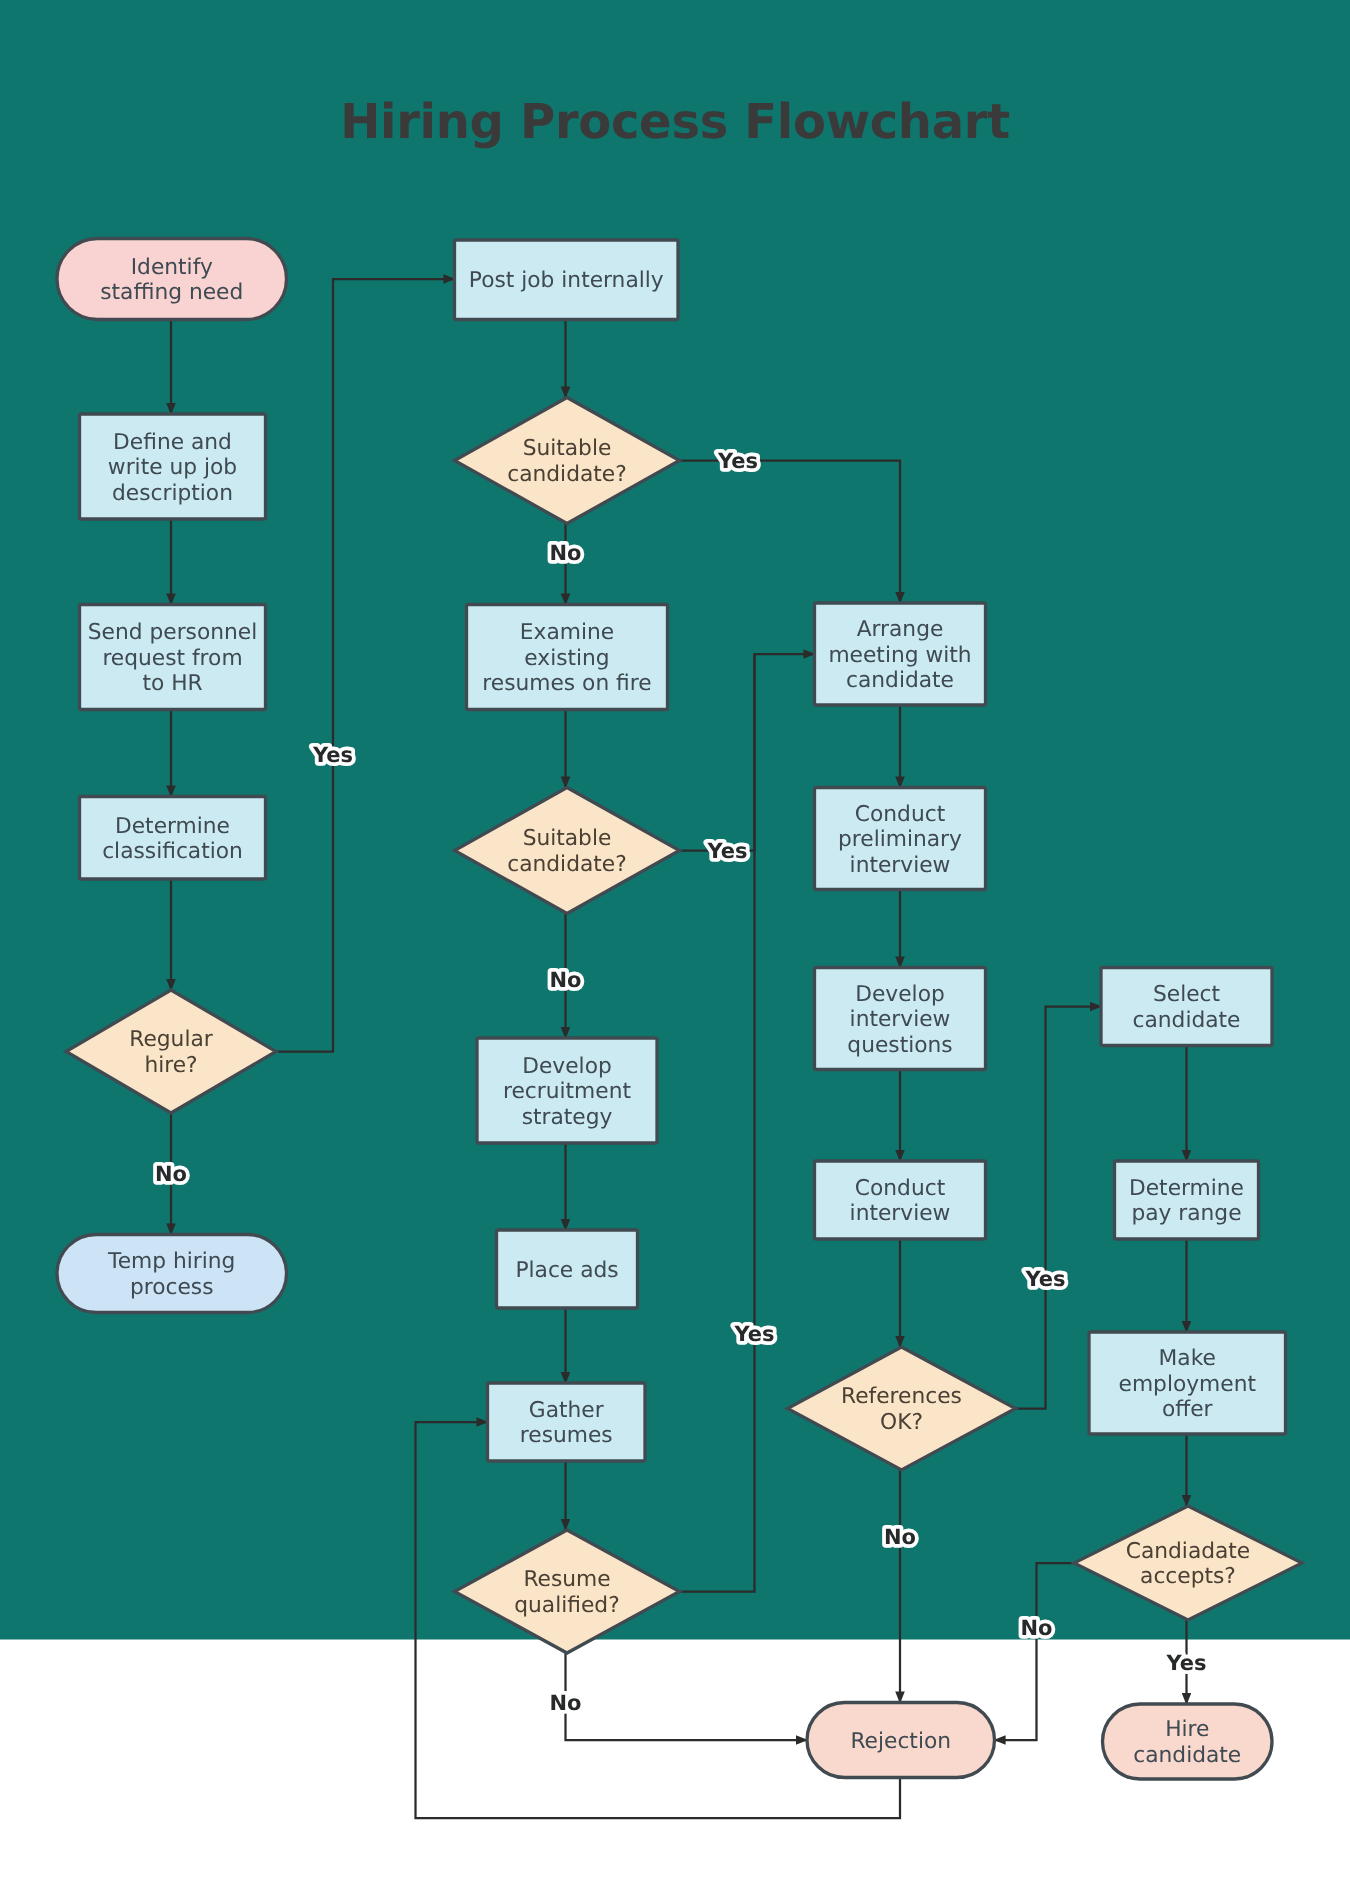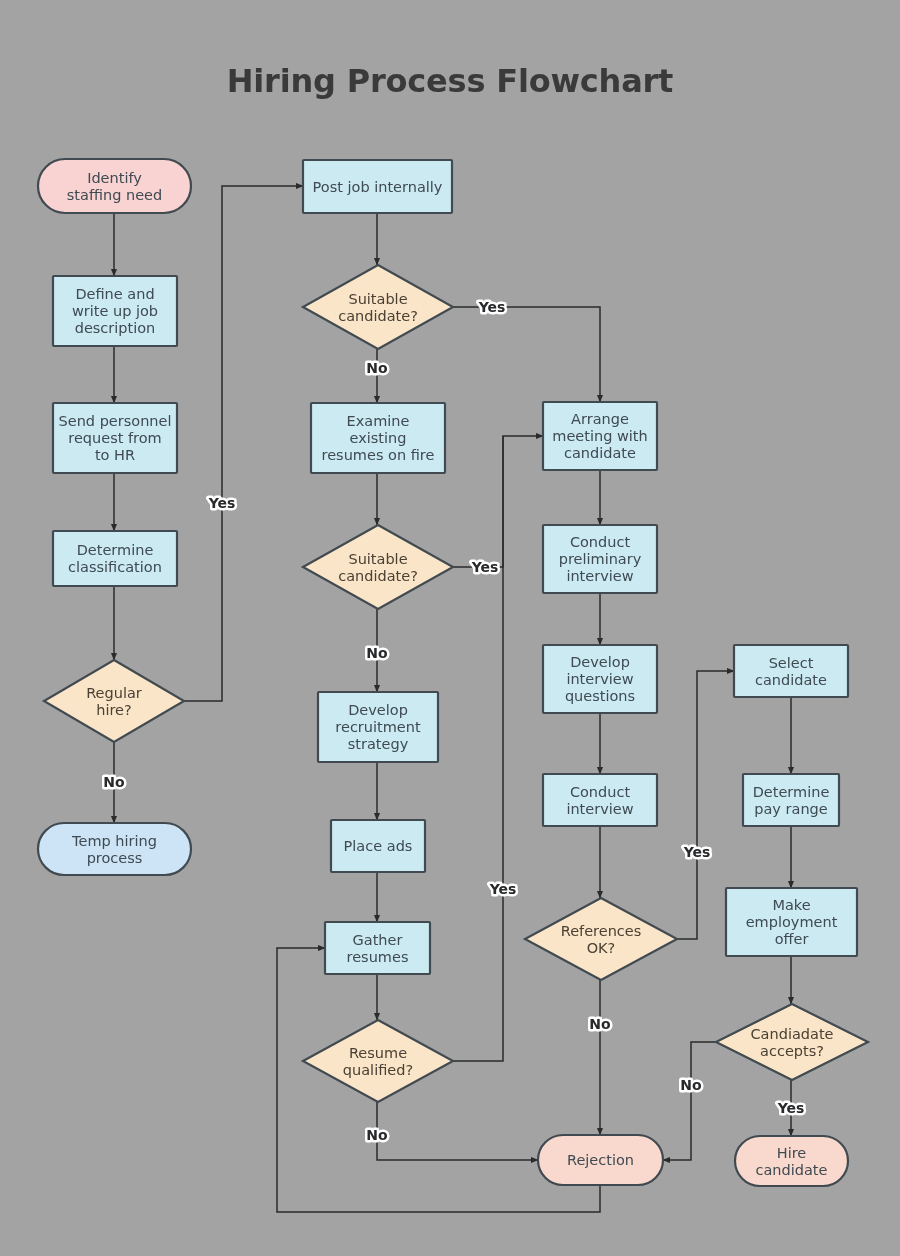--- a/index.html
+++ b/index.html
@@ -10,22 +10,22 @@
   }
   body {
     width: 900px;
     height: 1256px;
     font-family: "DejaVu Sans", sans-serif;
     overflow: hidden;
   }
   #chart-root {
     position: relative;
     width: 900px;
-    height: 1256px;
-    background: #a3a3a3;
+    height: 1093px;
+    background: #0f766e;
   }
   svg#flow {
     display: block;
     width: 900px;
     height: 1256px;
   }
   .title-text {
     font-family: "DejaVu Sans", sans-serif;
     font-weight: bold;
     font-size: 32px;

